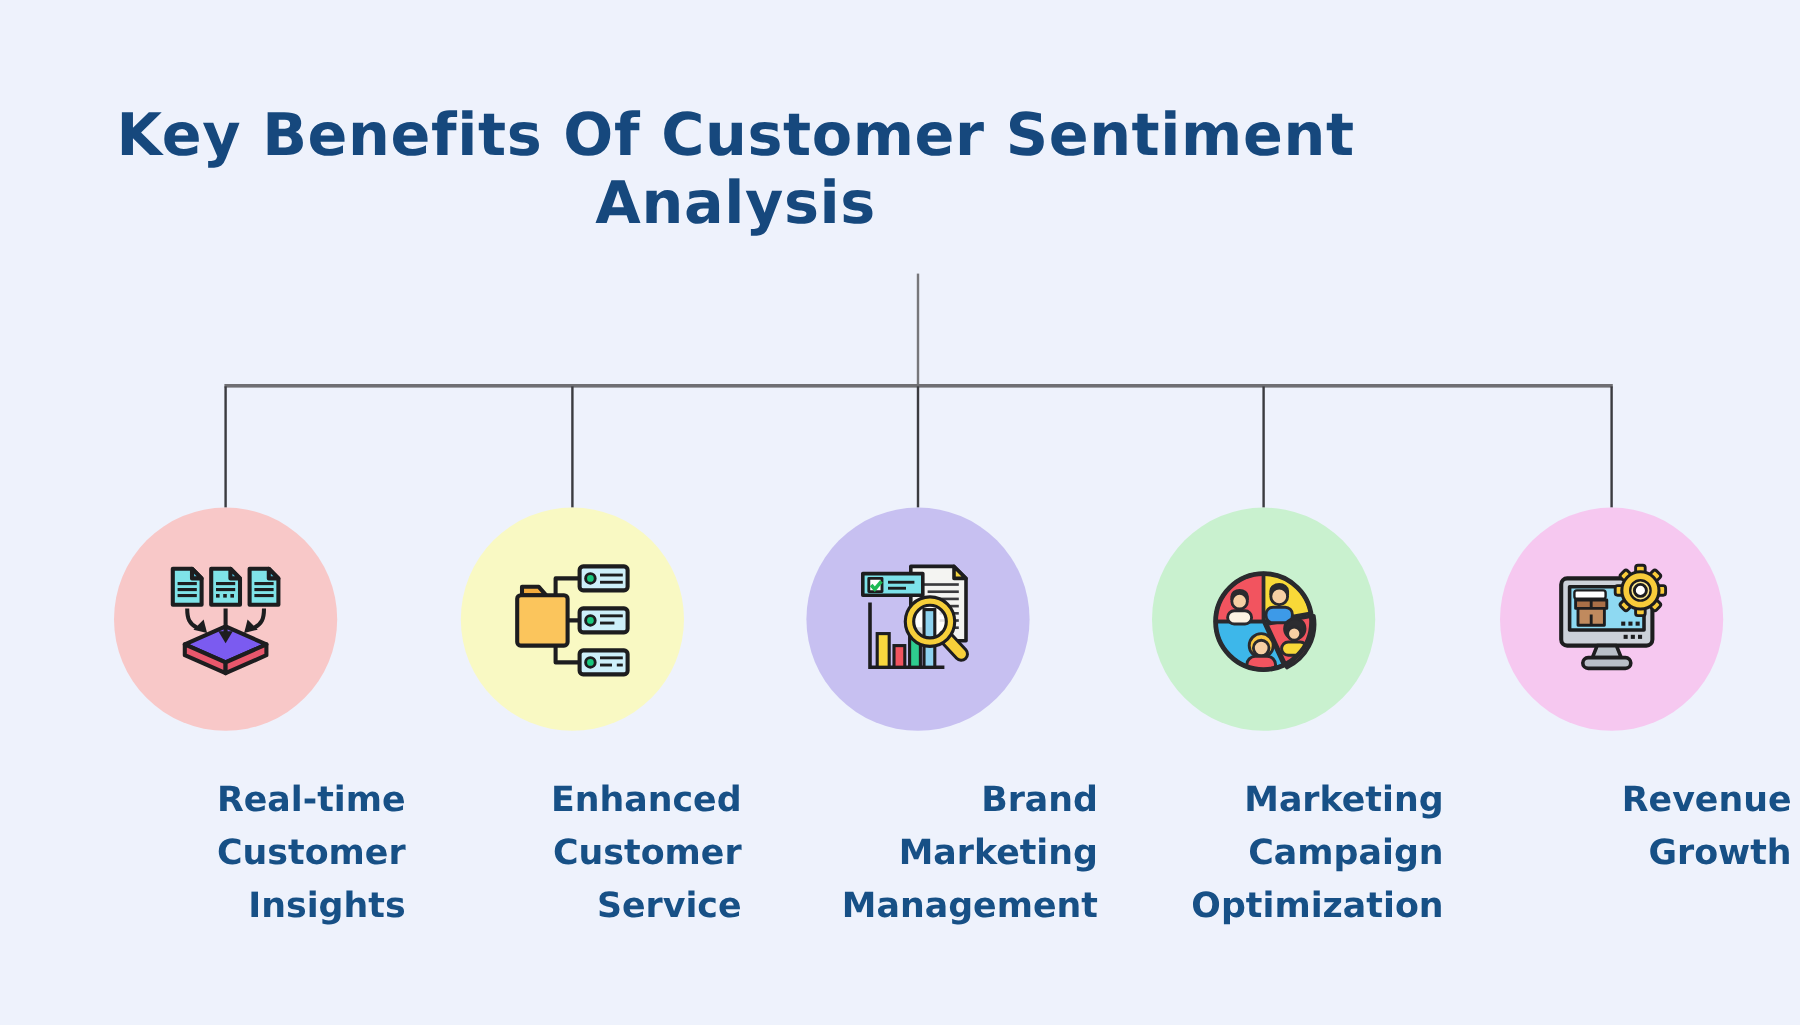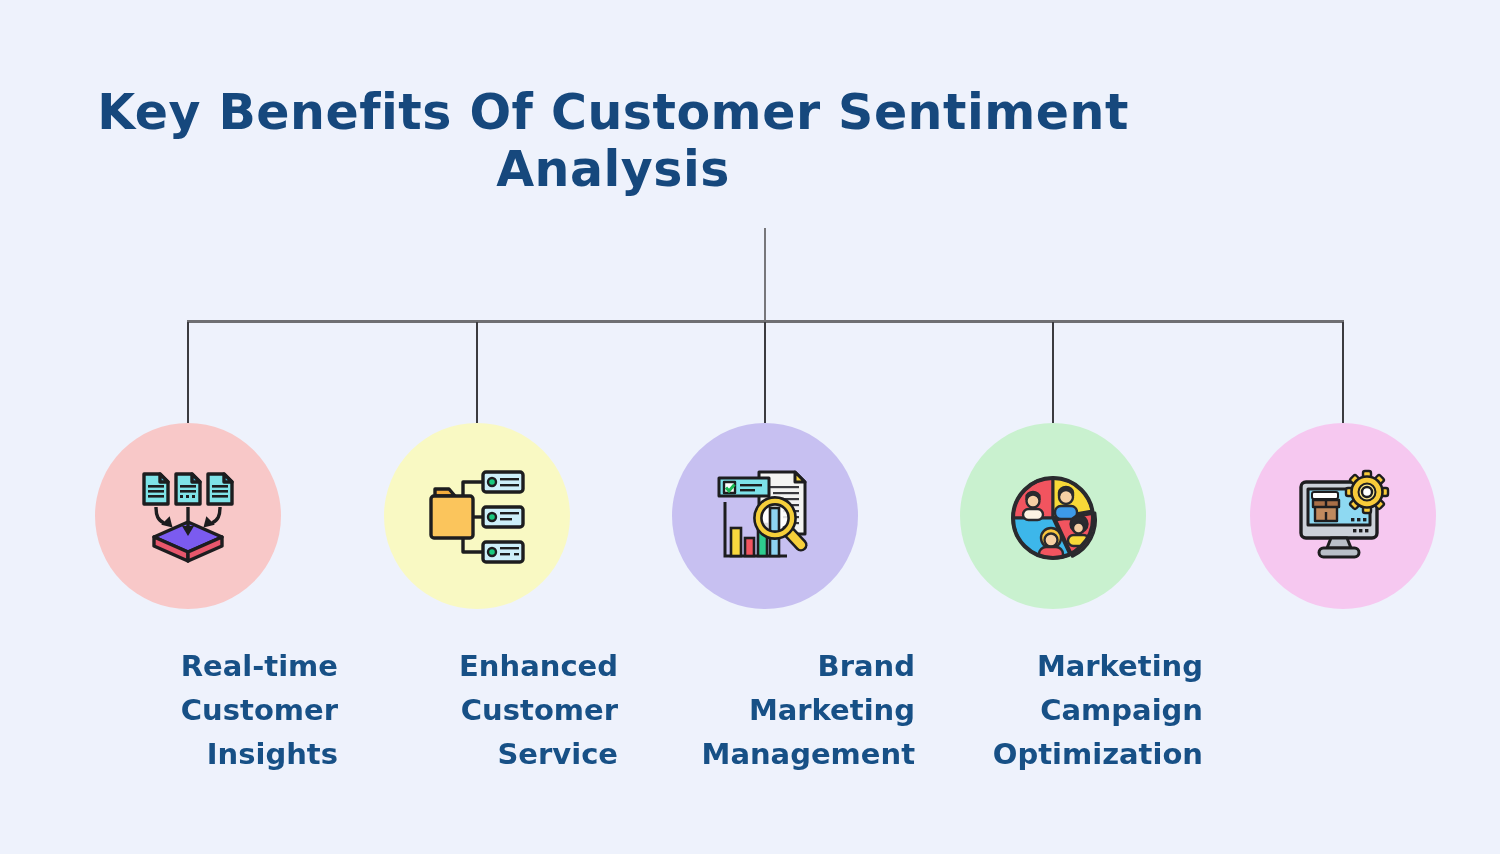--- a/index.html
+++ b/index.html
@@ -259,14 +259,16 @@
           <rect x="-4" y="-21" width="8" height="10" rx="2" fill="#f8cb3a" transform="rotate(225)"></rect>
           <rect x="-4" y="-21" width="8" height="10" rx="2" fill="#f8cb3a" transform="rotate(270)"></rect>
           <rect x="-4" y="-21" width="8" height="10" rx="2" fill="#f8cb3a" transform="rotate(315)"></rect>
         </g>
         <circle r="15.5" fill="#f8cb3a" stroke="#1d1d1f" stroke-width="2.6"></circle>
         <circle r="8.5" fill="#fbe58a" stroke="#1d1d1f" stroke-width="2"></circle>
         <circle r="5" fill="#ffffff" stroke="#1d1d1f" stroke-width="2.4"></circle>
       </g>
     </svg>
   </div>
+  <div class="label l5">Revenue
+Growth</div>
 
 </div>
 
 </body></html>

